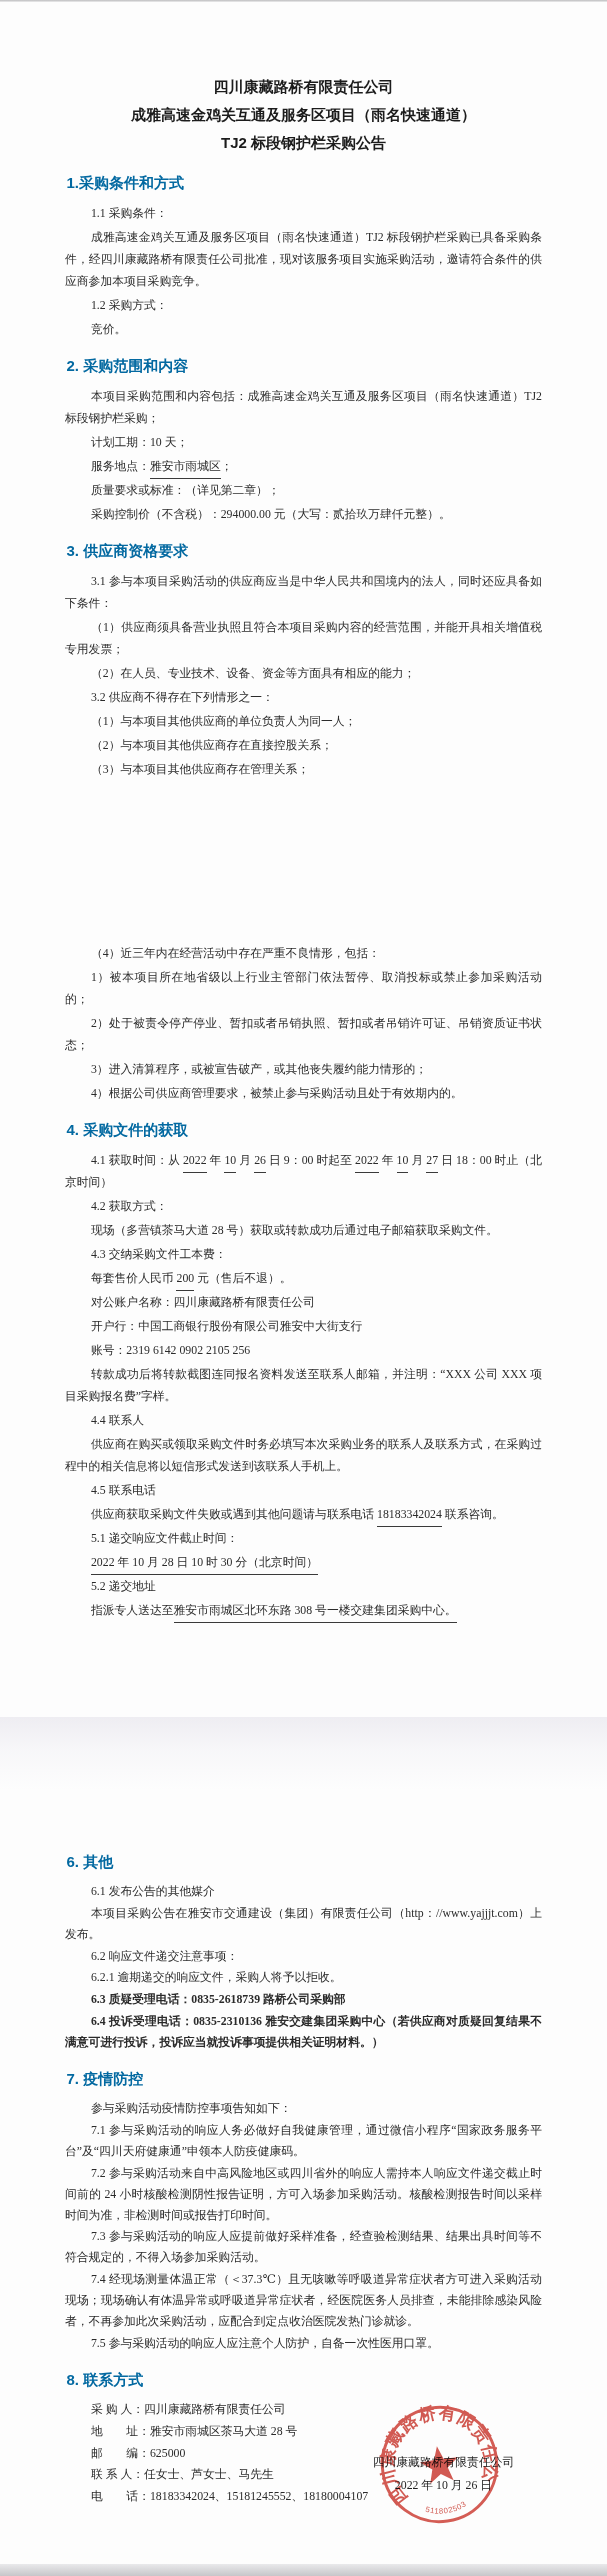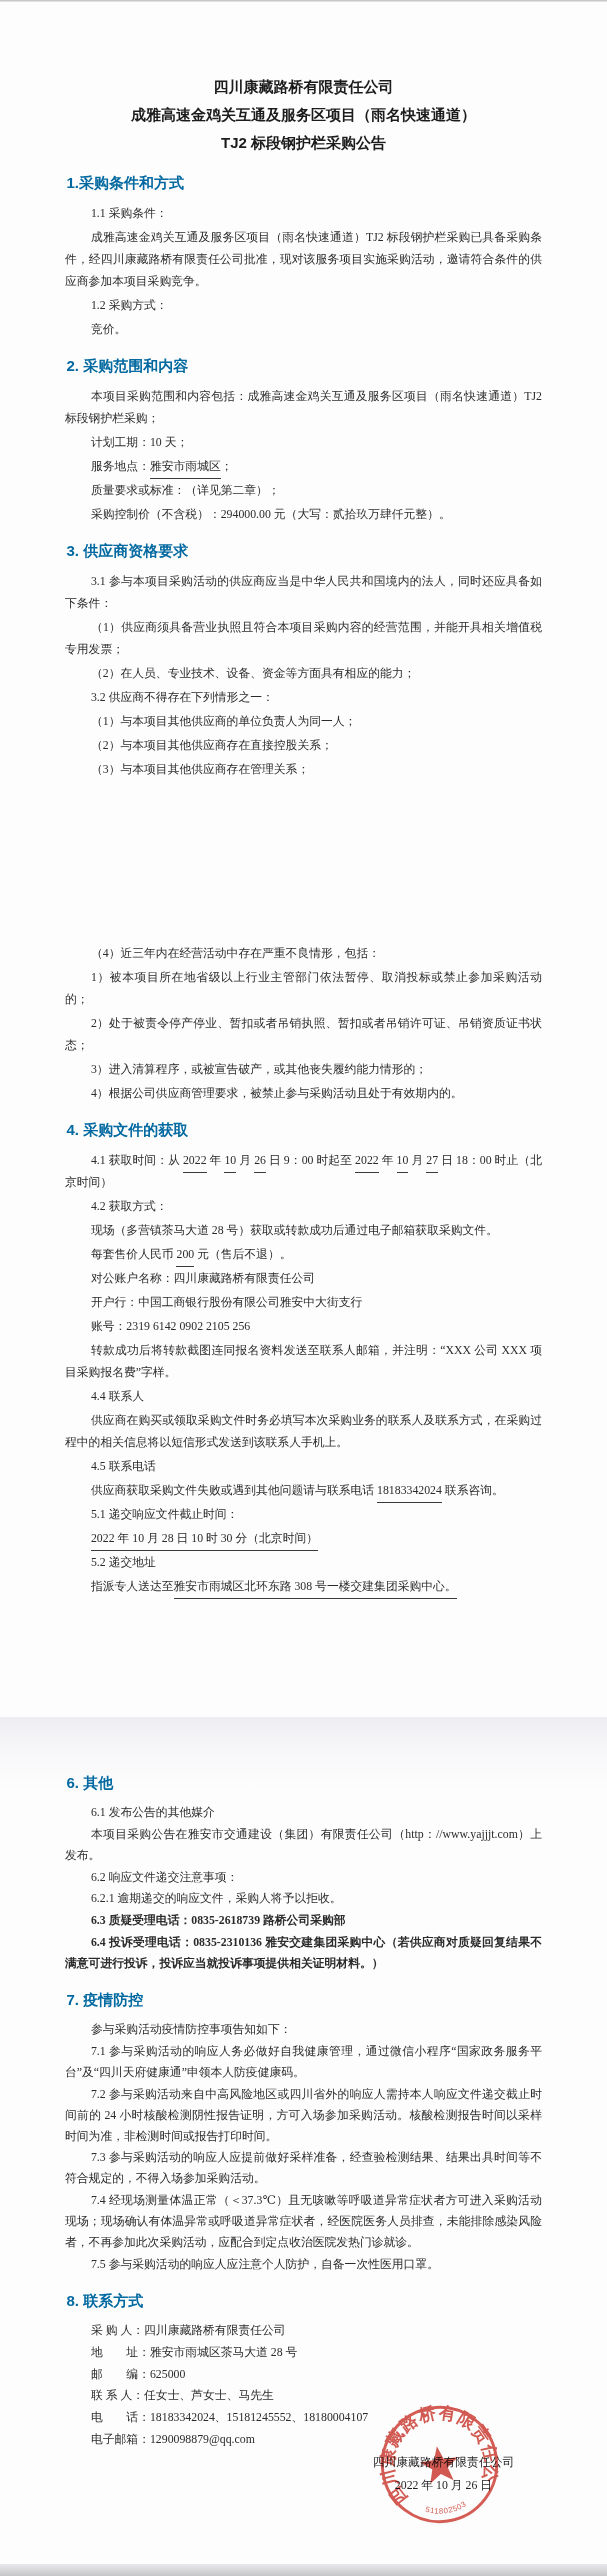--- a/index.html
+++ b/index.html
@@ -8,21 +8,21 @@
        font-family:"Liberation Serif","DejaVu Serif",serif;color:#2b2b2b}
   .scan-top{position:absolute;top:0;left:0;width:607px;height:2.3px;
             background:linear-gradient(#bcbcbe,#ededee)}
   .break-band{position:absolute;top:1717px;left:0;width:607px;height:73px;
               background:linear-gradient(180deg,rgba(226,224,233,.55),rgba(240,239,244,.45) 45%,rgba(253,253,253,0))}
   .scan-bottom{position:absolute;top:2564px;left:0;width:607px;height:12px;
                background:linear-gradient(#e9e9eb,#c6c6c9)}
   .pg{position:absolute;left:0;width:607px;padding:0 65px}
   #pageA{top:73px}
   #pageB{top:940px}
-  #pageC{top:1757px}
+  #pageC{top:1836px}
   .t{font-family:"Liberation Sans",sans-serif;font-weight:700;font-size:15px;
      line-height:28px;text-align:center;color:#1c1c1c}
   .title-block{margin-bottom:10.6px}
   .h{font-family:"Liberation Sans",sans-serif;font-weight:700;font-size:15px;
      line-height:21px;color:#0369a1;margin:15px 0 9px 1.5px}
   .b{font-size:11.8px;line-height:22px;text-indent:2.2em;margin:2px 0;text-align:justify}
   #pageC .b{line-height:21px;margin:0.8px 0}
   .strong{font-weight:700}
   .u{border-bottom:0.8px solid #3a3a3a;padding-bottom:5px}
   .sig{position:absolute;top:2451px;left:345px;width:197px;text-align:center;
@@ -75,20 +75,21 @@
   <p class="b">（4）近三年内在经营活动中存在严重不良情形，包括：</p>
   <p class="b">1）被本项目所在地省级以上行业主管部门依法暂停、取消投标或禁止参加采购活动的；</p>
   <p class="b">2）处于被责令停产停业、暂扣或者吊销执照、暂扣或者吊销许可证、吊销资质证书状态；</p>
   <p class="b">3）进入清算程序，或被宣告破产，或其他丧失履约能力情形的；</p>
   <p class="b">4）根据公司供应商管理要求，被禁止参与采购活动且处于有效期内的。</p>
 
   <div class="h">4. 采购文件的获取</div>
   <p class="b"><span>4.1 获取时间：从 </span><span class="u">2022</span><span> 年 </span><span class="u">10</span><span> 月 </span><span class="u">26</span><span> 日 9：00 时起至 </span><span class="u">2022</span><span> 年 </span><span class="u">10</span><span> 月 </span><span class="u">27</span><span> 日 18：00 时止（北京时间）</span></p>
   <p class="b">4.2 获取方式：</p>
   <p class="b">现场（多营镇茶马大道 28 号）获取或转款成功后通过电子邮箱获取采购文件。</p>
+  <p class="b">4.3 交纳采购文件工本费：</p>
   <p class="b"><span>每套售价人民币 </span><span class="u">200</span><span> 元（售后不退）。</span></p>
   <p class="b">对公账户名称：四川康藏路桥有限责任公司</p>
   <p class="b">开户行：中国工商银行股份有限公司雅安中大街支行</p>
   <p class="b">账号：2319 6142 0902 2105 256</p>
   <p class="b">转款成功后将转款截图连同报名资料发送至联系人邮箱，并注明：“XXX 公司 XXX 项目采购报名费”字样。</p>
   <p class="b">4.4 联系人</p>
   <p class="b">供应商在购买或领取采购文件时务必填写本次采购业务的联系人及联系方式，在采购过程中的相关信息将以短信形式发送到该联系人手机上。</p>
   <p class="b">4.5 联系电话</p>
   <p class="b"><span>供应商获取采购文件失败或遇到其他问题请与联系电话 </span><span class="u">18183342024</span><span> 联系咨询。</span></p>
 
@@ -116,21 +117,20 @@
   <p class="b">7.5 参与采购活动的响应人应注意个人防护，自备一次性医用口罩。</p>
 
   <div class="h">8. 联系方式</div>
   <div>
 
   <p class="b"><span>采 购 人：</span><span>四川康藏路桥有限责任公司</span></p>
       <p class="b"><span>地　　址：</span><span>雅安市雨城区茶马大道 28 号</span></p>
       <p class="b"><span>邮　　编：</span><span>625000</span></p>
       <p class="b"><span>联 系 人：</span><span>任女士、芦女士、马先生</span></p>
       <p class="b"><span>电　　话：</span><span>18183342024、15181245552、18180004107</span></p>
-      <p class="b"><span>电子邮箱：</span><span>1290098879@qq.com</span></p>
     </div>
 </div>
 
 <div class="sig">
   <p>四川康藏路桥有限责任公司</p>
   <p>2022 年 10 月 26 日</p>
 </div>
 
 <svg class="stamp" width="141" height="141" viewBox="0 0 190 190" xmlns="http://www.w3.org/2000/svg" xmlns:xlink="http://www.w3.org/1999/xlink">
   <circle class="seal-ring" cx="95" cy="95" r="77" stroke-width="4"></circle>

